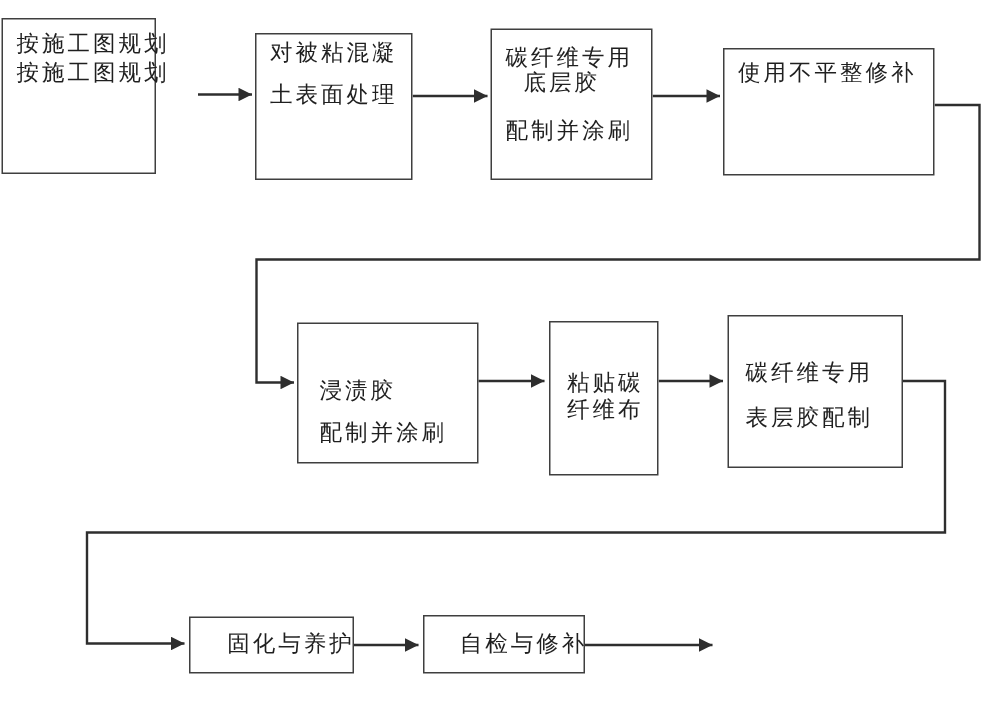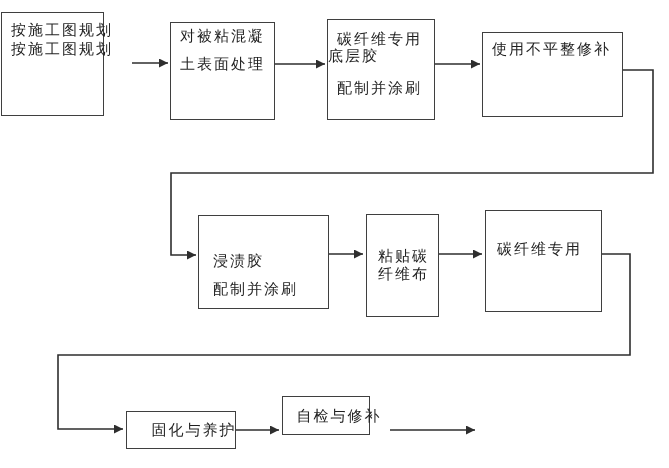--- a/index.html
+++ b/index.html
@@ -66,44 +66,45 @@
     <span class="ln" style="top:27px;left:9px">按施工图规划</span>
   </div>
 
   <div class="box" style="left:170px;top:22px;width:105px;height:98px">
     <span class="ln" style="top:4px;left:9px">对被粘混凝</span>
     <span class="ln" style="top:32px;left:9px">土表面处理</span>
   </div>
 
   <div class="box" style="left:327px;top:19px;width:108px;height:101px">
     <span class="ln" style="top:10px;left:9px">碳纤维专用</span>
-    <span class="ln" style="top:27px;left:0">底层胶</span>
+    <span class="ln" style="top:27px;left:21px">底层胶</span>
     <span class="ln" style="top:59px;left:9px">配制并涂刷</span>
   </div>
 
   <div class="box" style="left:482px;top:32px;width:141px;height:85px">
     <span class="ln" style="top:7px;left:9px">使用不平整修补</span>
   </div>
 
-  <div class="box" style="left:198px;top:215px;width:131px;height:94px">
+  <div class="box" style="left:198px;top:215px;width:121px;height:94px">
     <span class="ln" style="top:36px;left:14px">浸渍胶</span>
     <span class="ln" style="top:64px;left:14px">配制并涂刷</span>
   </div>
 
   <div class="box" style="left:366px;top:214px;width:73px;height:103px">
     <span class="ln" style="top:32px;left:11px">粘贴碳</span>
     <span class="ln" style="top:50px;left:11px">纤维布</span>
   </div>
 
   <div class="box" style="left:485px;top:210px;width:117px;height:102px">
     <span class="ln" style="top:29px;left:11px">碳纤维专用</span>
+    <span class="ln" style="top:59px;left:11px">表层胶配制</span>
   </div>
 
   <div class="box center" style="left:126px;top:411px;width:110px;height:38px">
     <span class="ln">固化与养护</span>
   </div>
 
-  <div class="box center" style="left:282px;top:396px;width:88px;height:39px">
+  <div class="box center" style="left:282px;top:410px;width:108px;height:39px">
     <span class="ln">自检与修补</span>
   </div>
 
 
 </div>
 
 </body></html>

